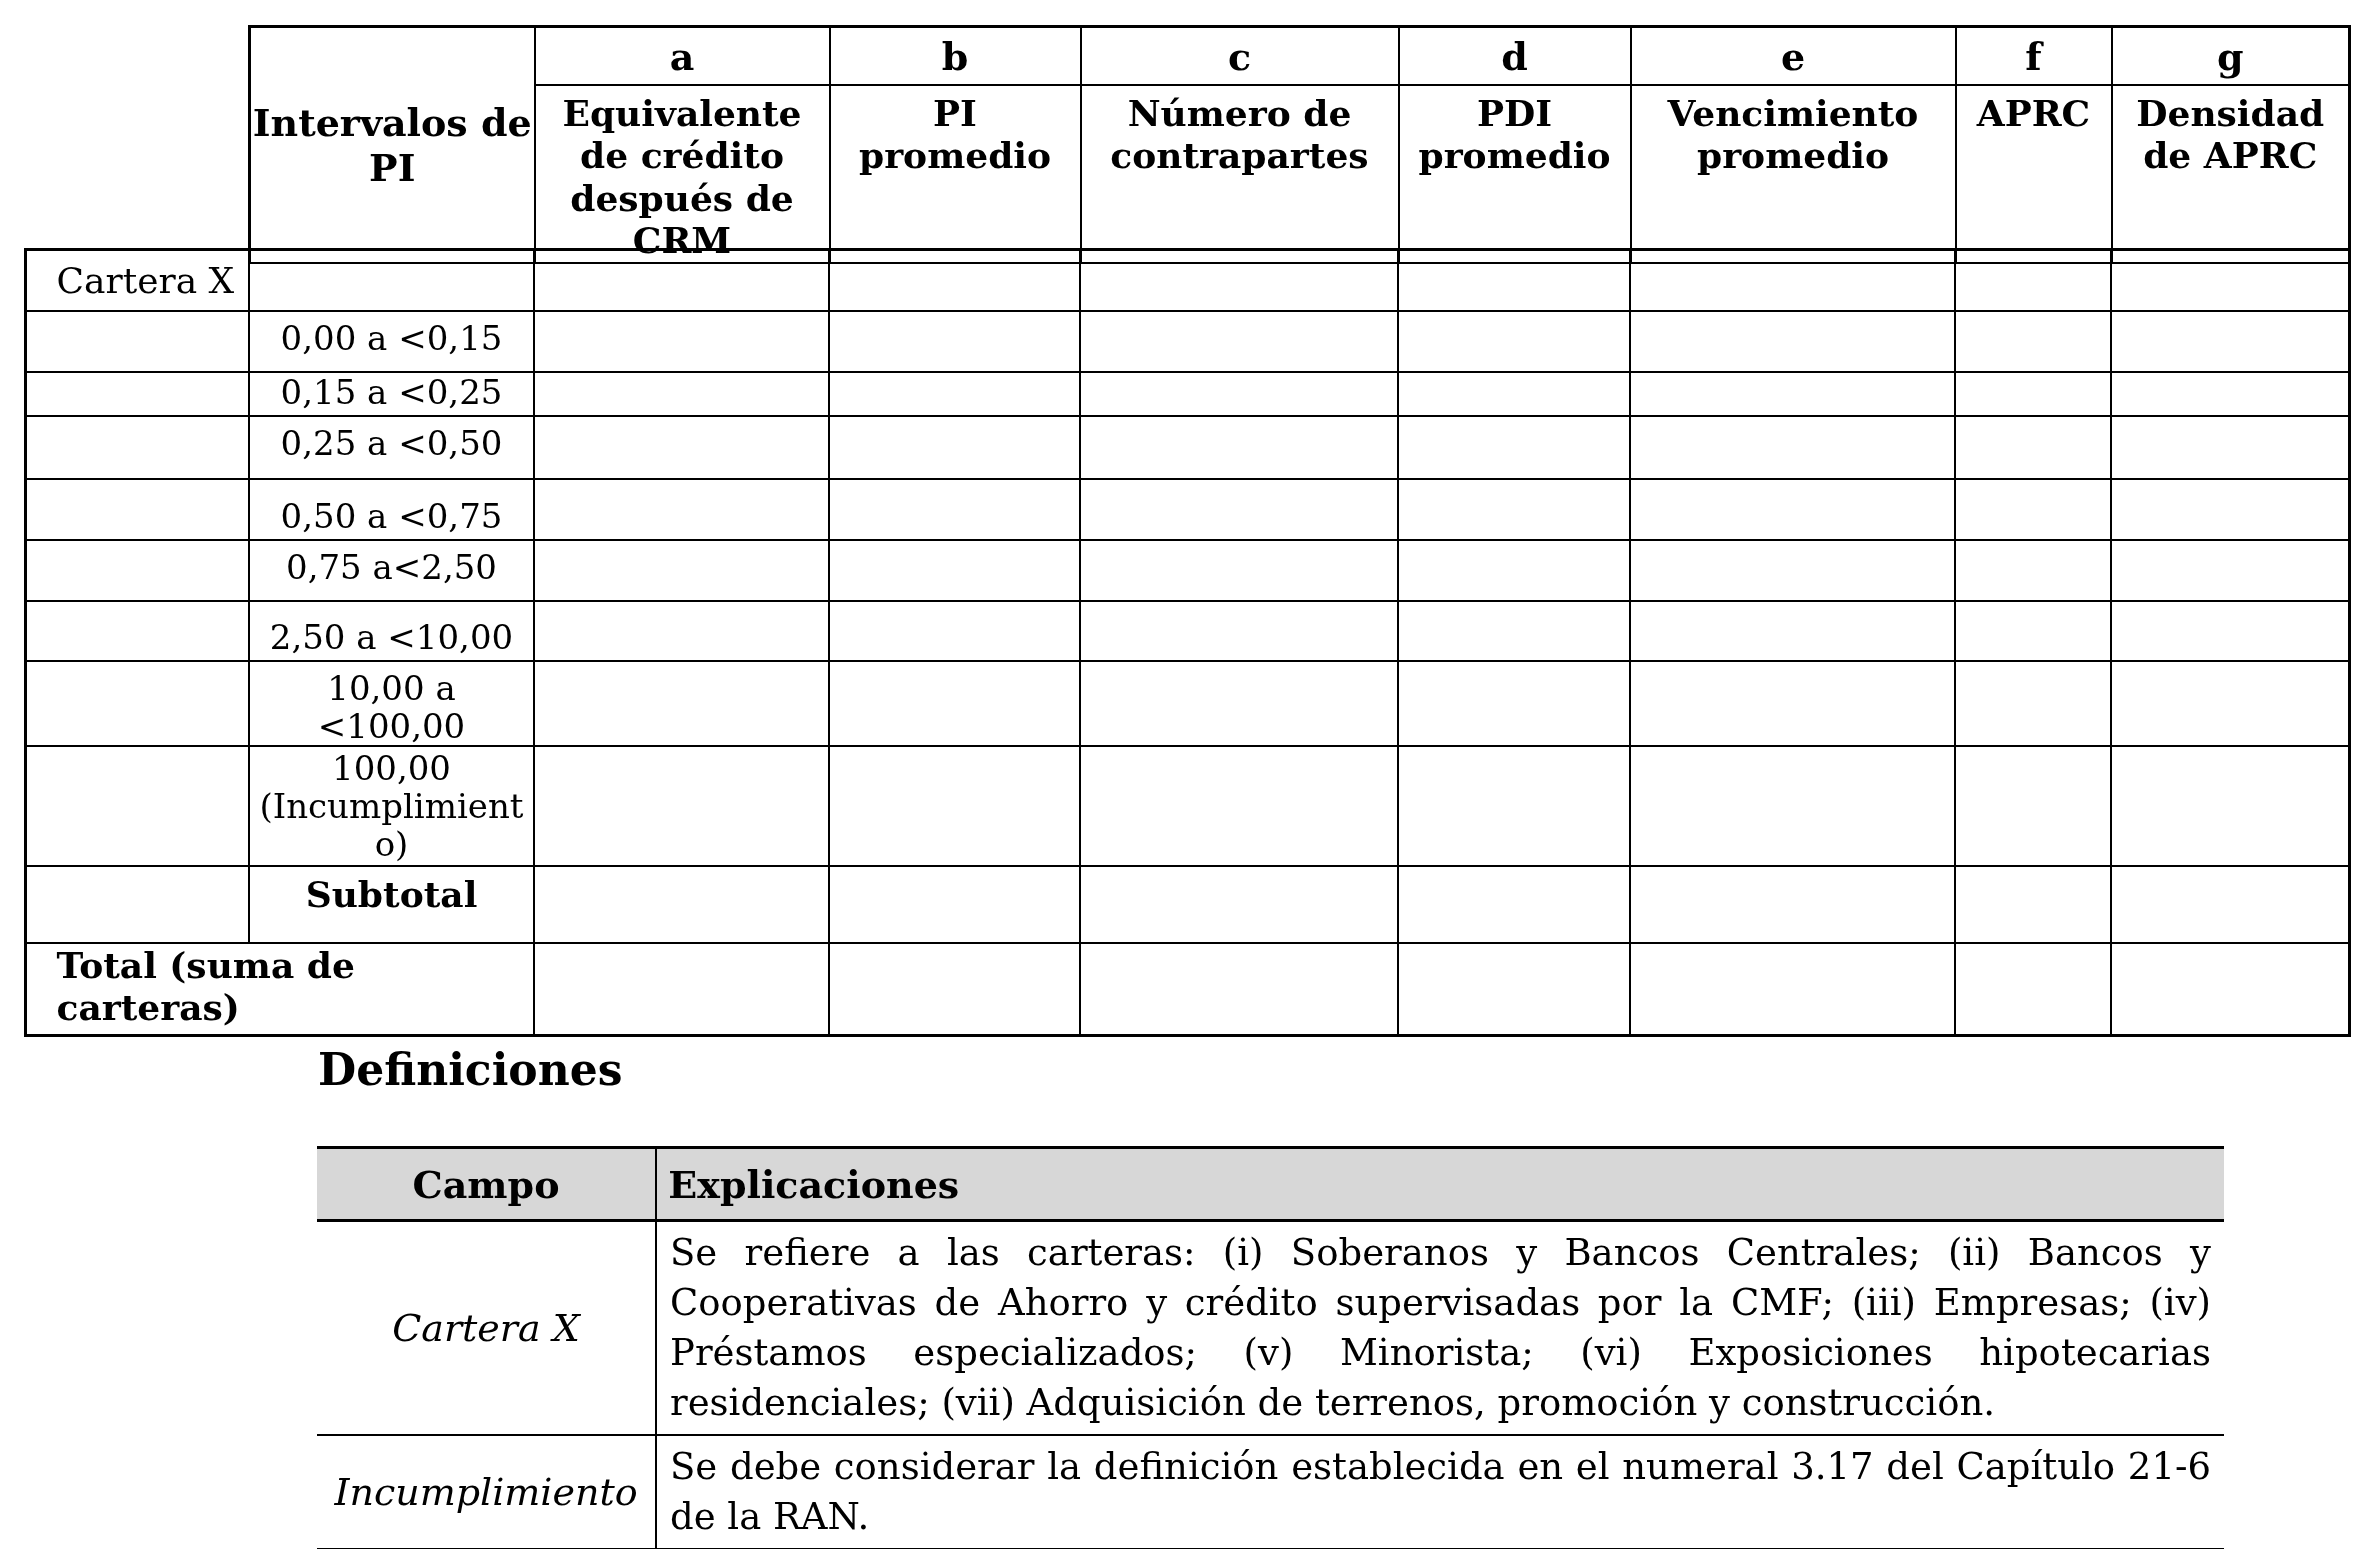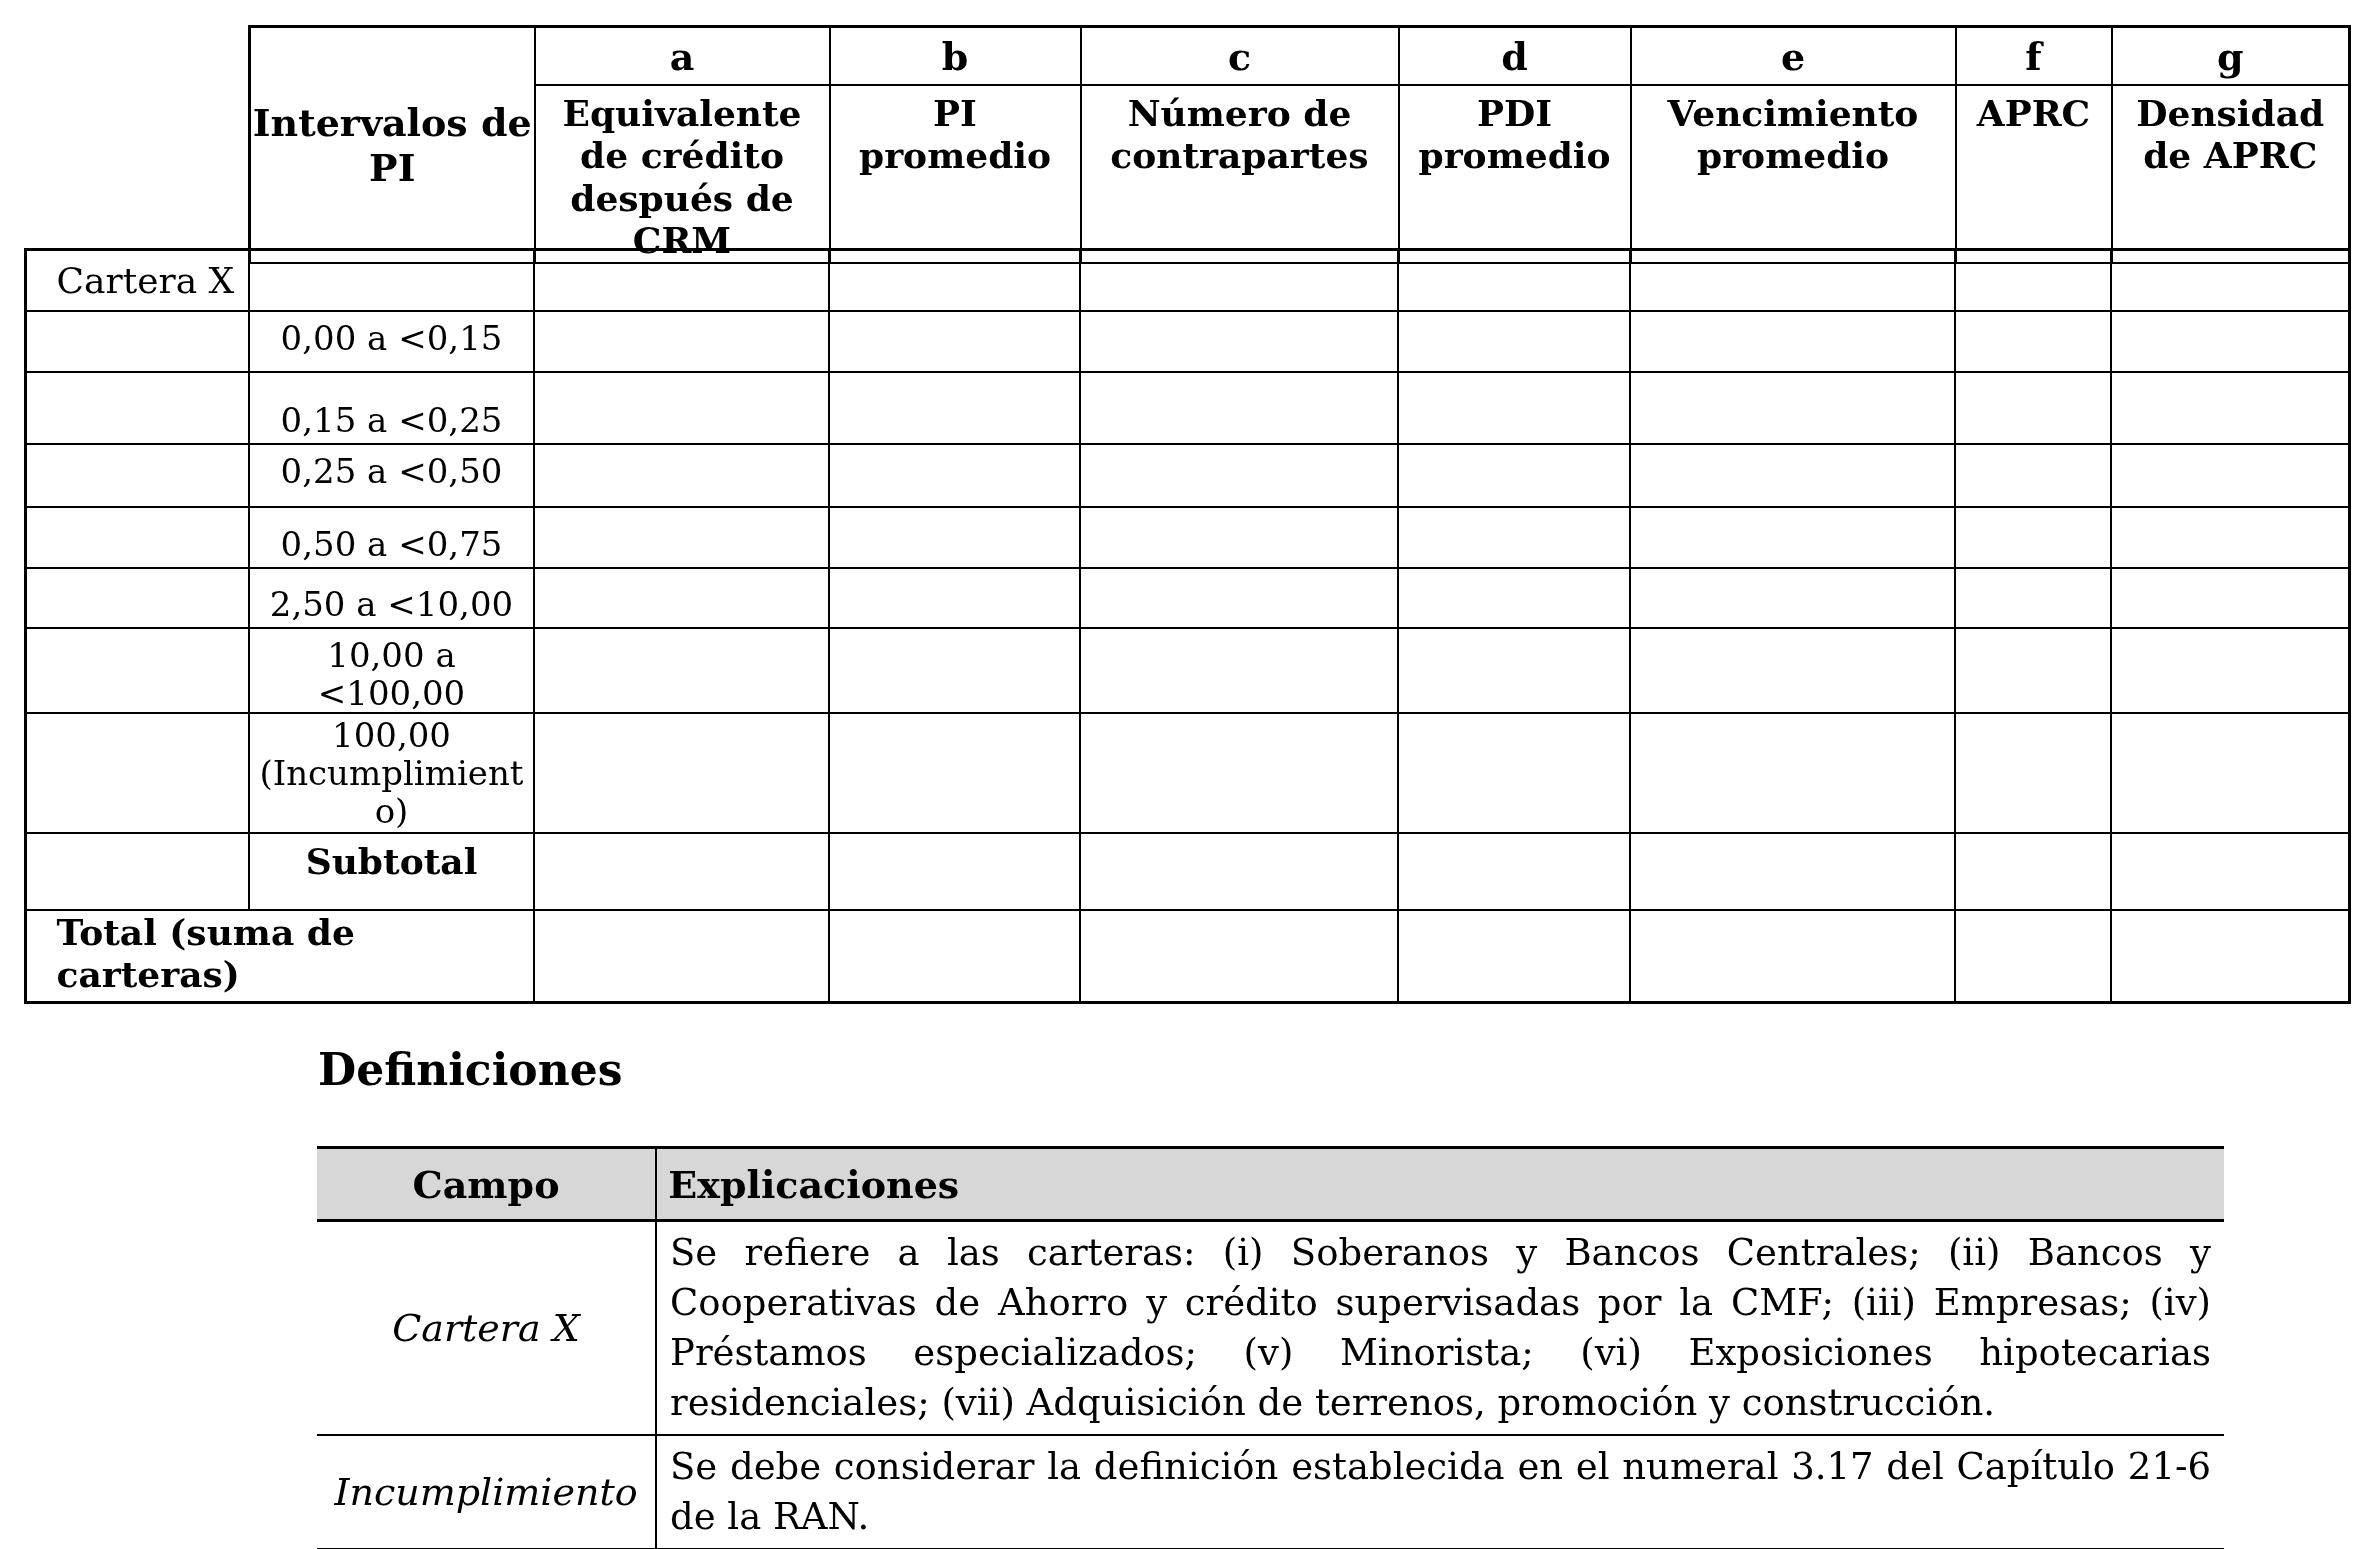--- a/index.html
+++ b/index.html
@@ -153,21 +153,21 @@
       <td></td>
       <td class="interval va-t">0,00 a &lt;0,15</td>
       <td></td>
           <td></td>
           <td></td>
           <td></td>
           <td></td>
           <td></td>
           <td></td>
     </tr>
-    <tr style="height:72px">
+    <tr style="height:44px">
       <td></td>
       <td class="interval va-b">0,15 a &lt;0,25</td>
       <td></td>
           <td></td>
           <td></td>
           <td></td>
           <td></td>
           <td></td>
           <td></td>
     </tr>
@@ -178,20 +178,31 @@
           <td></td>
           <td></td>
           <td></td>
           <td></td>
           <td></td>
           <td></td>
     </tr>
     <tr style="height:61px">
       <td></td>
       <td class="interval va-b">0,50 a &lt;0,75</td>
+      <td></td>
+          <td></td>
+          <td></td>
+          <td></td>
+          <td></td>
+          <td></td>
+          <td></td>
+    </tr>
+    <tr style="height:61px">
+      <td></td>
+      <td class="interval va-t">0,75 a&lt;2,50</td>
       <td></td>
           <td></td>
           <td></td>
           <td></td>
           <td></td>
           <td></td>
           <td></td>
     </tr>
     <tr style="height:60px">
       <td></td>

